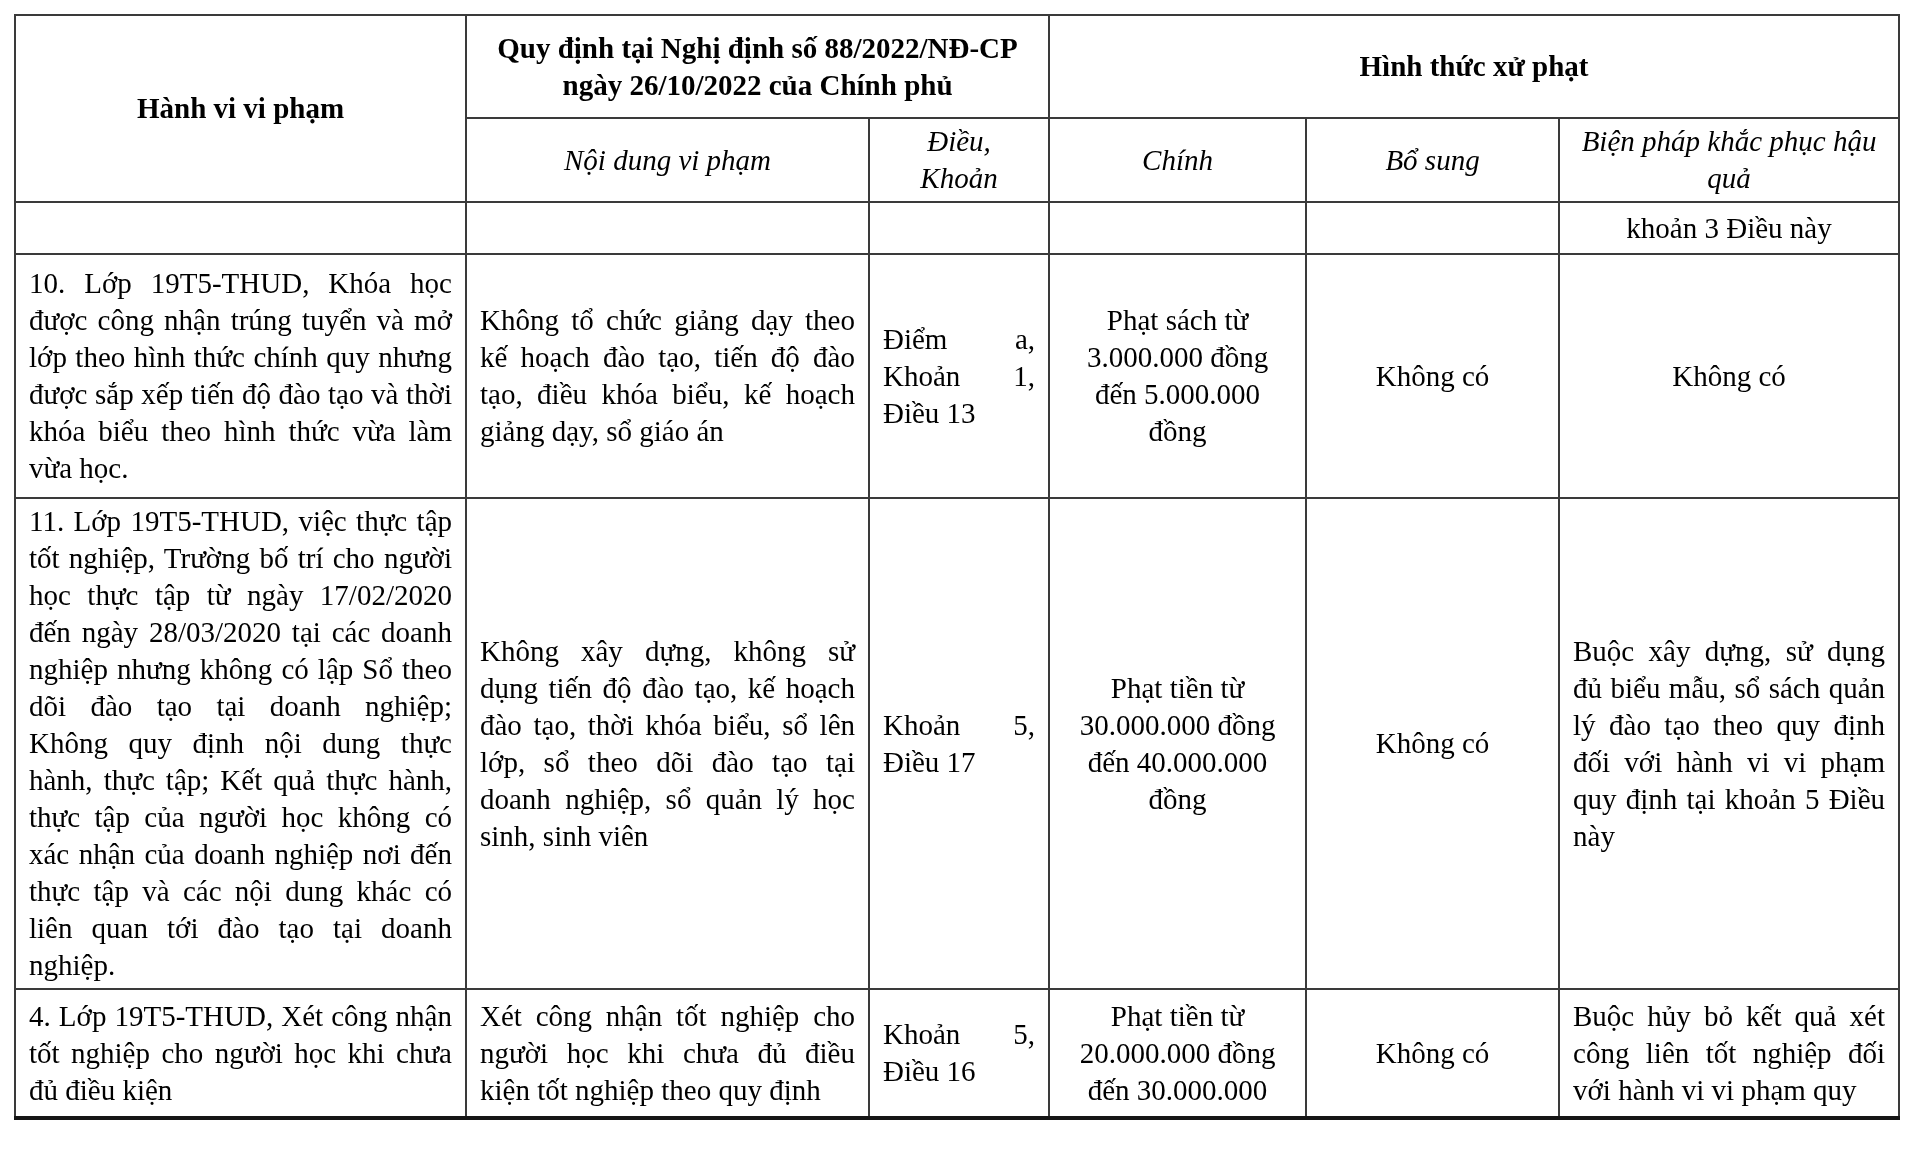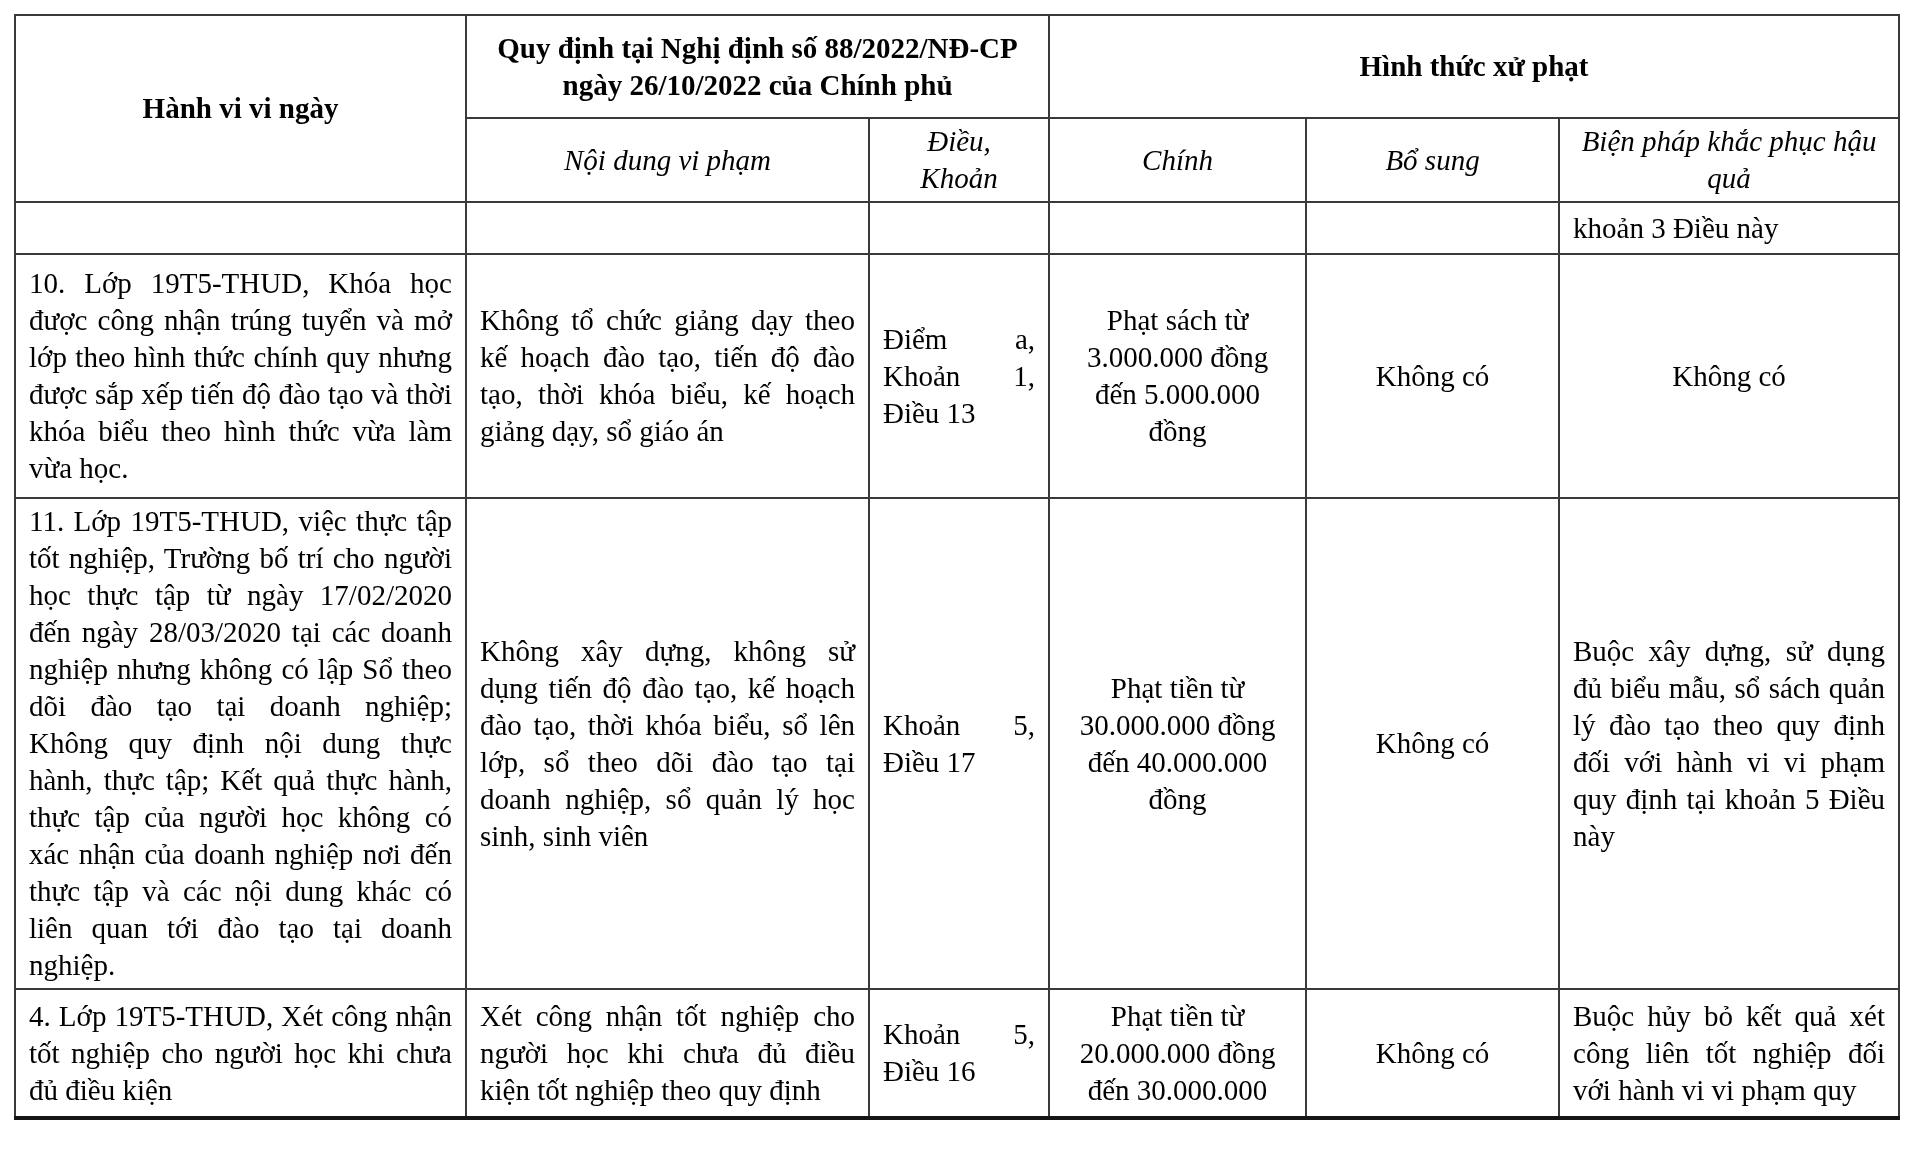--- a/index.html
+++ b/index.html
@@ -18,39 +18,39 @@
     line-height:37px;
     vertical-align:middle;
     overflow:hidden;
     word-wrap:break-word;
   }
   tr.last-row td{border-bottom:4px solid #161616;}
   .b{font-weight:bold;}
   .i{font-style:italic;}
   .ct{text-align:center;}
   .jc{text-align:justify;text-justify:inter-word;margin-top:40px;}
-  .lt{text-align:left;}
+  .lt{text-align:center;}
   .pl{white-space:pre-line;margin-top:48px;}
 </style>
 </head>
 <body>
 
 <table class="doc-table">
   <colgroup>
     <col style="width:451px">
     <col style="width:403px">
     <col style="width:180px">
     <col style="width:257px">
     <col style="width:253px">
     <col style="width:340px">
   </colgroup>
 
   <tbody>
       <tr style="height:103px">
-    <td rowspan="2" class="b ct">Hành vi vi ngày</td>
+    <td rowspan="2" class="b ct">Hành vi vi phạm</td>
     <td colspan="2" class="b ct pl">Quy định tại Nghị định số 88/2022/NĐ-CP
 ngày 26/10/2022 của Chính phủ</td>
     <td colspan="3" class="b ct">Hình thức xử phạt</td>
   </tr>
 
   <tr style="height:81px">
     <td class="i ct">Nội dung vi phạm</td>
     <td class="i ct pl">Điều,
 Khoản</td>
     <td class="i ct">Chính</td>
@@ -62,21 +62,21 @@
     <td></td>
     <td></td>
     <td></td>
     <td></td>
     <td></td>
     <td class="lt">khoản 3 Điều này</td>
   </tr>
 
   <tr style="height:244px">
     <td class="jc">10. Lớp 19T5-THUD, Khóa học được công nhận trúng tuyển và mở lớp theo hình thức chính quy nhưng được sắp xếp tiến độ đào tạo và thời khóa biểu theo hình thức vừa làm vừa học.</td>
-    <td class="jc">Không tổ chức giảng dạy theo kế hoạch đào tạo, tiến độ đào tạo, thời khóa biểu, kế hoạch giảng dạy, sổ giáo án</td>
+    <td class="jc">Không tổ chức giảng dạy theo kế hoạch đào tạo, tiến độ đào tạo, điều khóa biểu, kế hoạch giảng dạy, sổ giáo án</td>
     <td class="jc">Điểm a, Khoản 1, Điều 13</td>
     <td class="ct">Phạt sách từ 3.000.000 đồng đến 5.000.000 đồng</td>
     <td class="ct">Không có</td>
     <td class="ct">Không có</td>
   </tr>
 
   <tr style="height:360px">
     <td class="jc">11. Lớp 19T5-THUD, việc thực tập tốt nghiệp, Trường bố trí cho người học thực tập từ ngày 17/02/2020 đến ngày 28/03/2020 tại các doanh nghiệp nhưng không có lập Sổ theo dõi đào tạo tại doanh nghiệp; Không quy định nội dung thực hành, thực tập; Kết quả thực hành, thực tập của người học không có xác nhận của doanh nghiệp nơi đến thực tập và các nội dung khác có liên quan tới đào tạo tại doanh nghiệp.</td>
     <td class="jc">Không xây dựng, không sử dụng tiến độ đào tạo, kế hoạch đào tạo, thời khóa biểu, sổ lên lớp, sổ theo dõi đào tạo tại doanh nghiệp, sổ quản lý học sinh, sinh viên</td>
     <td class="jc">Khoản 5, Điều 17</td>

